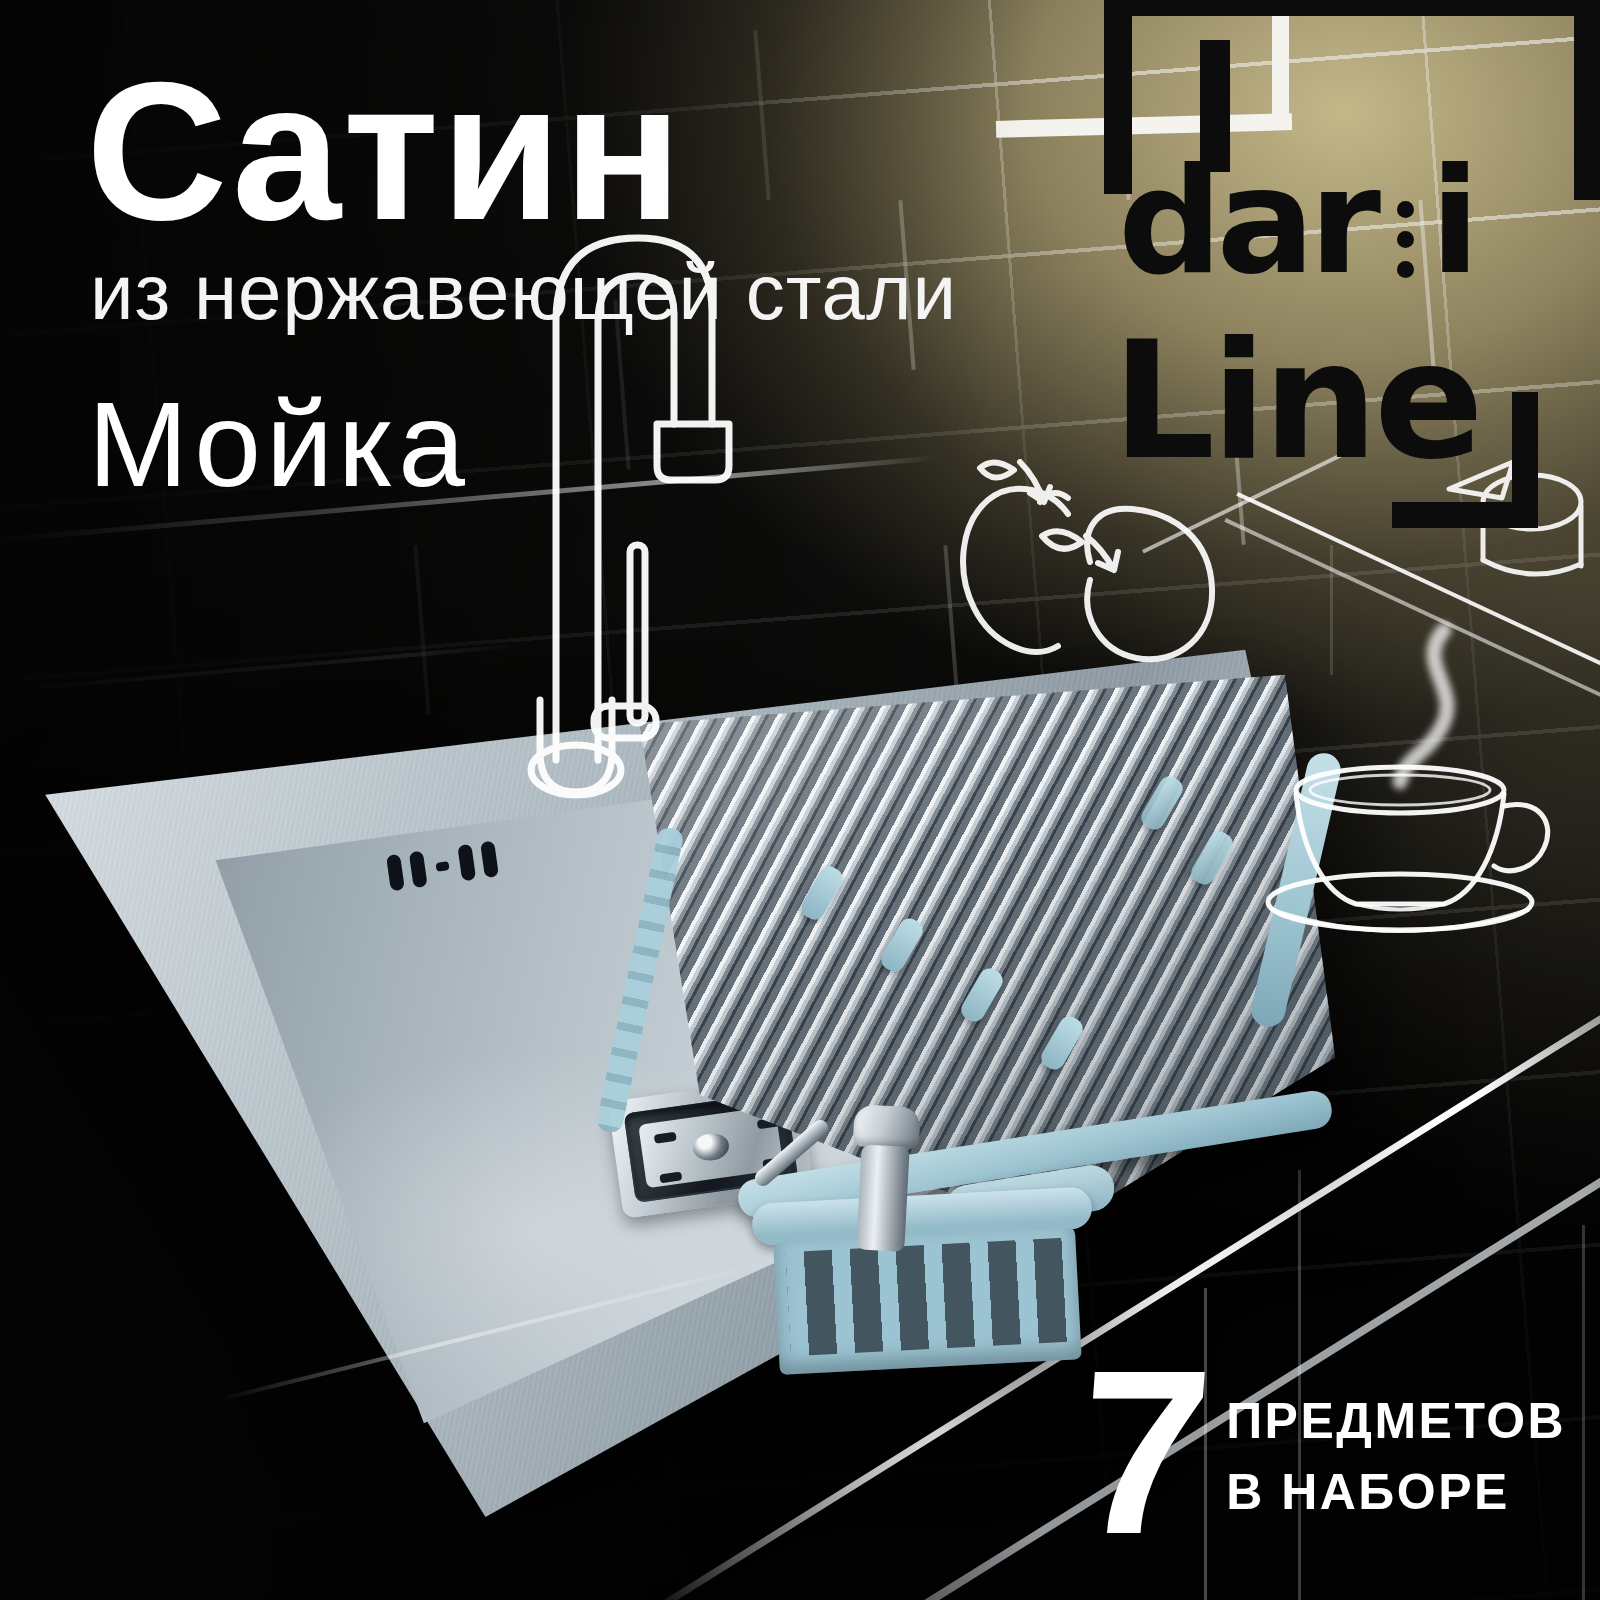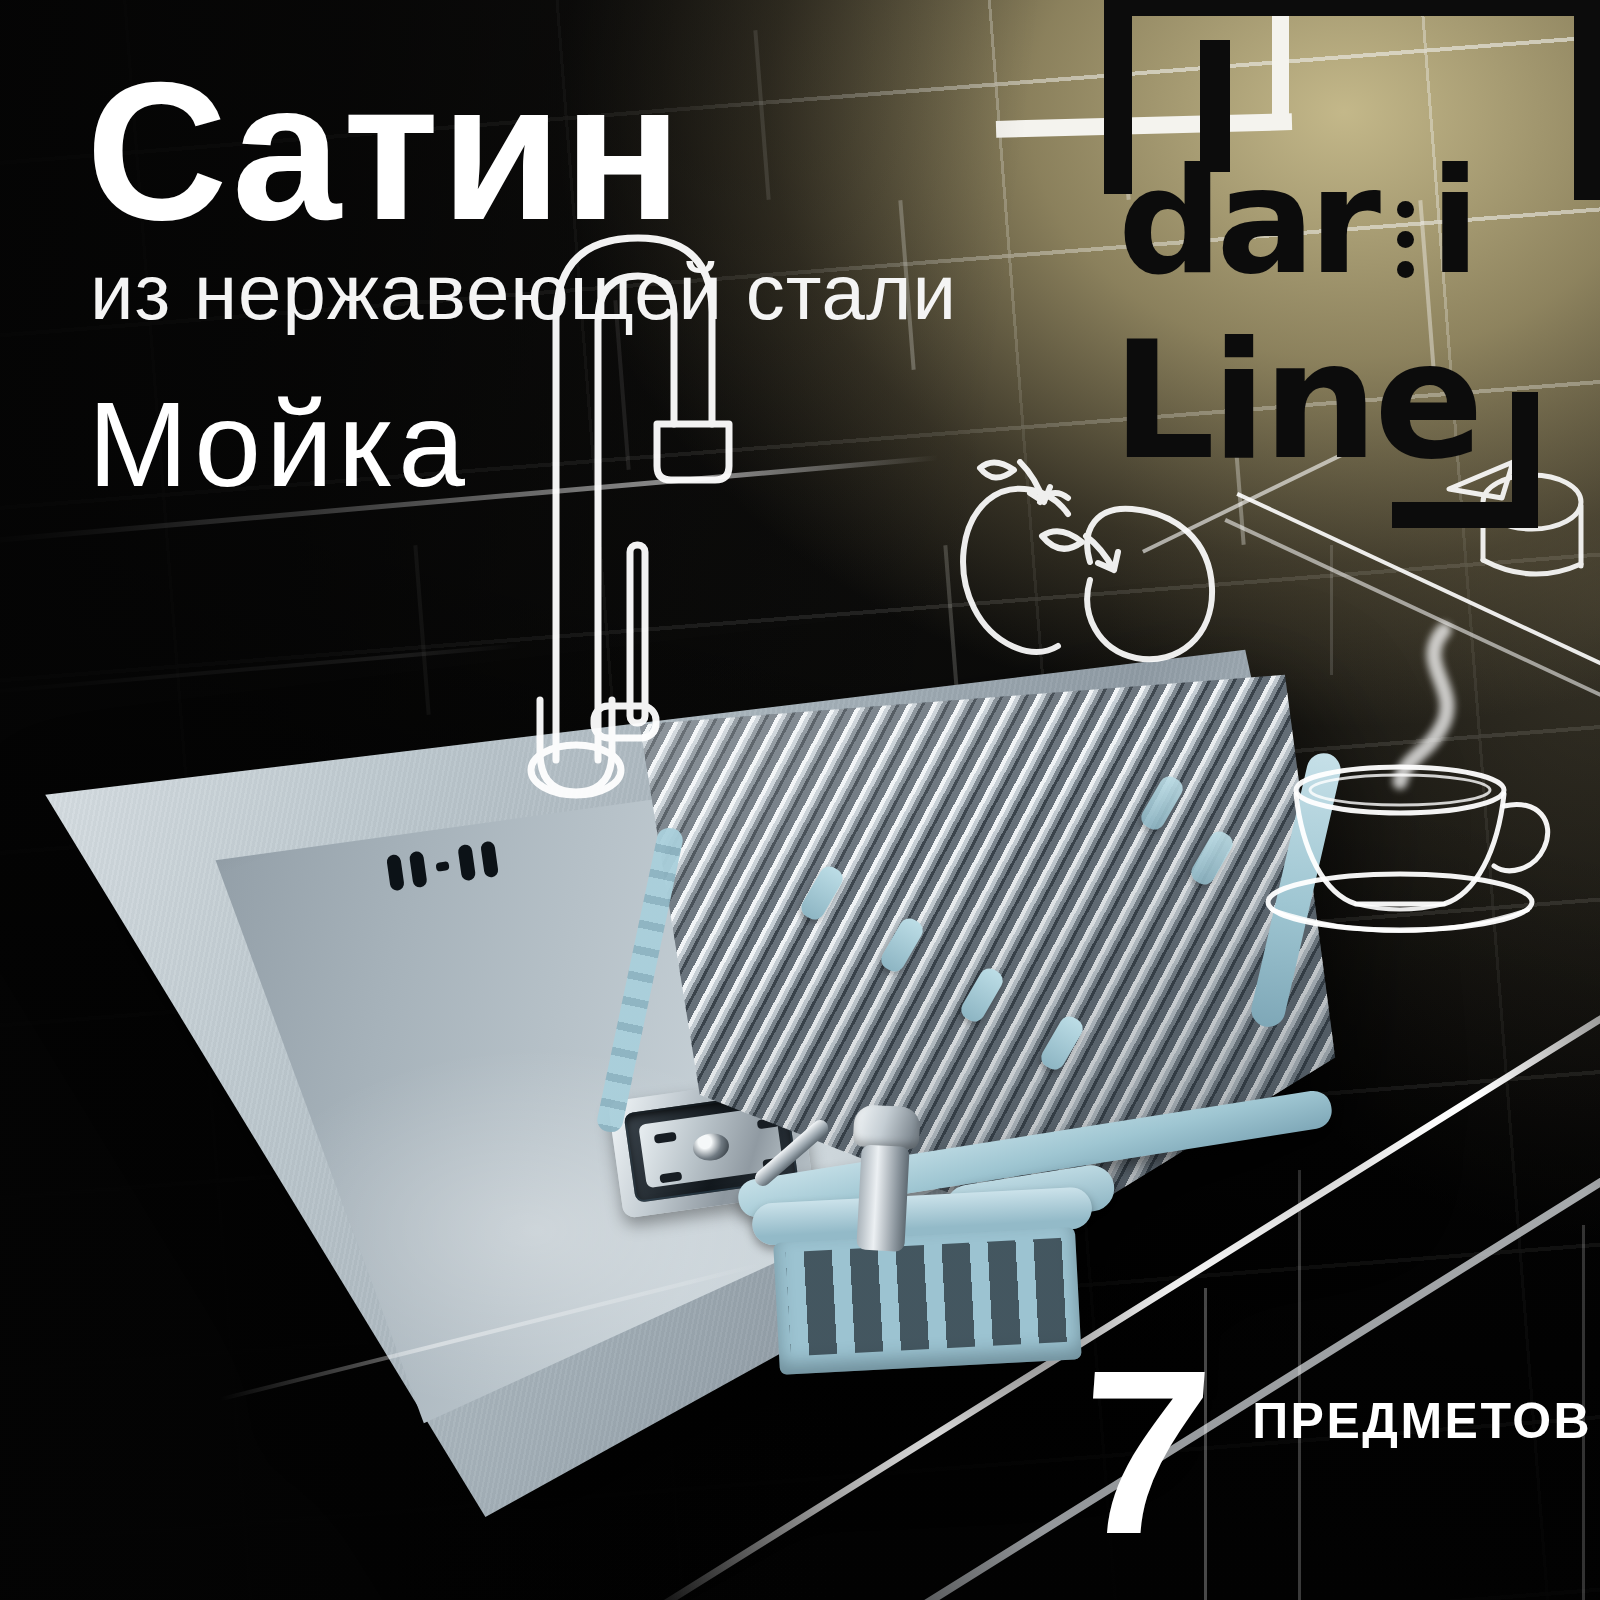--- a/index.html
+++ b/index.html
@@ -143,21 +143,21 @@
   .logo-word-top { position:absolute; left:46px; top:148px; display:flex; align-items:flex-end;
     font-size:146px; font-weight:700; letter-spacing:-6px; line-height:1;gap:6px; }
   .logo-dots { display:flex; flex-direction:column; gap:13px; margin:0 10px 16px 16px; }
   .logo-dot { width:17px; height:17px; border-radius:50%; background:#0c0c0c; }
   .logo-word-bottom { position:absolute; left:40px; top:320px; font-size:162px; font-weight:700;
     letter-spacing:-4px; line-height:1;text-align:right; }
 
   
   .badge { left:1078px; top:1350px; width:510px; height:240px; z-index:30; color:#fff; display:flex; }
   .badge-number { font-size:234px; font-weight:700; line-height:0.88; transform:skewX(-4deg); }
-  .badge-labels { margin:36px 0 0 44px; font-size:50px; font-weight:700; letter-spacing:2.5px; line-height:1.42; }
+  .badge-labels { margin:36px 0 0 18px; font-size:50px; font-weight:700; letter-spacing:2.5px; line-height:1.42; }
 </style>
 </head>
 <body>
 
 <div class="canvas">
 
   <div class="abs glow"></div>
   <div class="abs tiles">
     <div class="tile-lines dim"></div>
     <div class="tile-lines bright"></div>
@@ -299,16 +299,17 @@
     </div>
     <div class="logo-word-bottom">Line</div>
     <div class="logo-bar" style="left:440px;top:392px;width:26px;height:136px"></div>
     <div class="logo-bar" style="left:320px;top:502px;width:146px;height:26px"></div>
   </div>
 
   <div class="abs badge">
     <div class="badge-number">7</div>
     <div class="badge-labels">
       <div>ПРЕДМЕТОВ</div>
+      <div>В НАБОРЕ</div>
     </div>
   </div>
 
 </div>
 
 </body></html>

